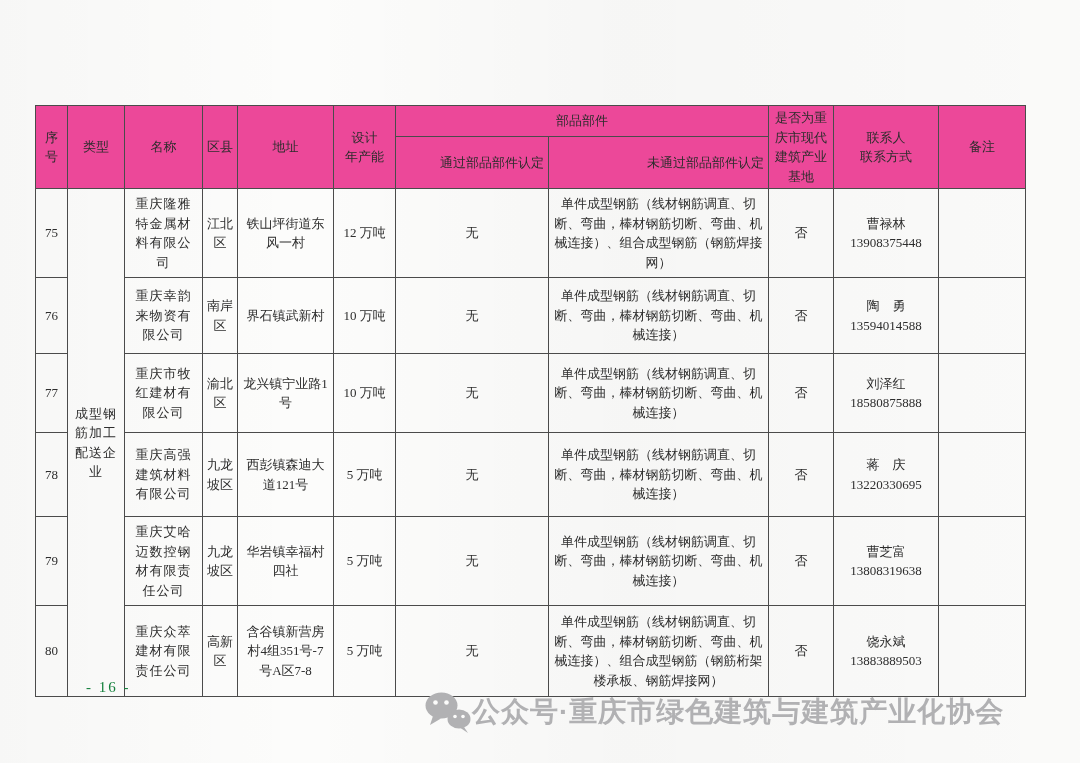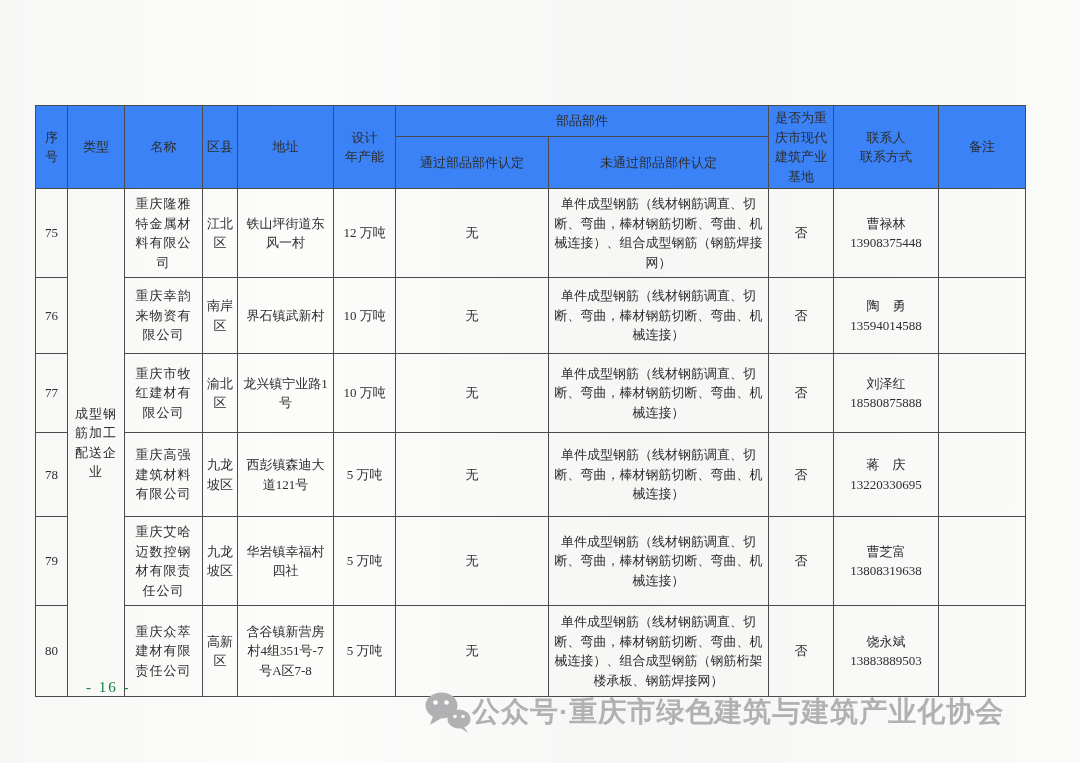--- a/index.html
+++ b/index.html
@@ -27,24 +27,24 @@
     border:1px solid #4b4b4b;
     text-align:center;
     vertical-align:middle;
     font-weight:normal;
     padding:2px 4px;
     font-size:13px;
     line-height:1.5;
     overflow:hidden;
     word-break:break-all;
   }
-  .doc-table thead th { background:#3b82f6; }
+  .doc-table thead th { background:#ec4899; }
   .pre { white-space:pre-line; }
   .hdr-group-row th { height:24px; }
-  .hdr-sub-row th { height:44px; }
+  .hdr-sub-row th { height:44px;text-align:right; }
   .type-cell { font-size:14px; padding:4px 8px; letter-spacing:1px; }
   .name-cell { font-size:14px; padding:4px 9px; letter-spacing:1px; }
   .district-cell { font-size:14px; padding:4px 10px; }
   .addr-cell { font-size:14px; padding:4px 5px; }
   .cap-cell { font-size:14px; }
   .not-passed-cell {
     text-align:justify;
     padding:6px 10px;
     font-size:13px;
     line-height:1.55;

